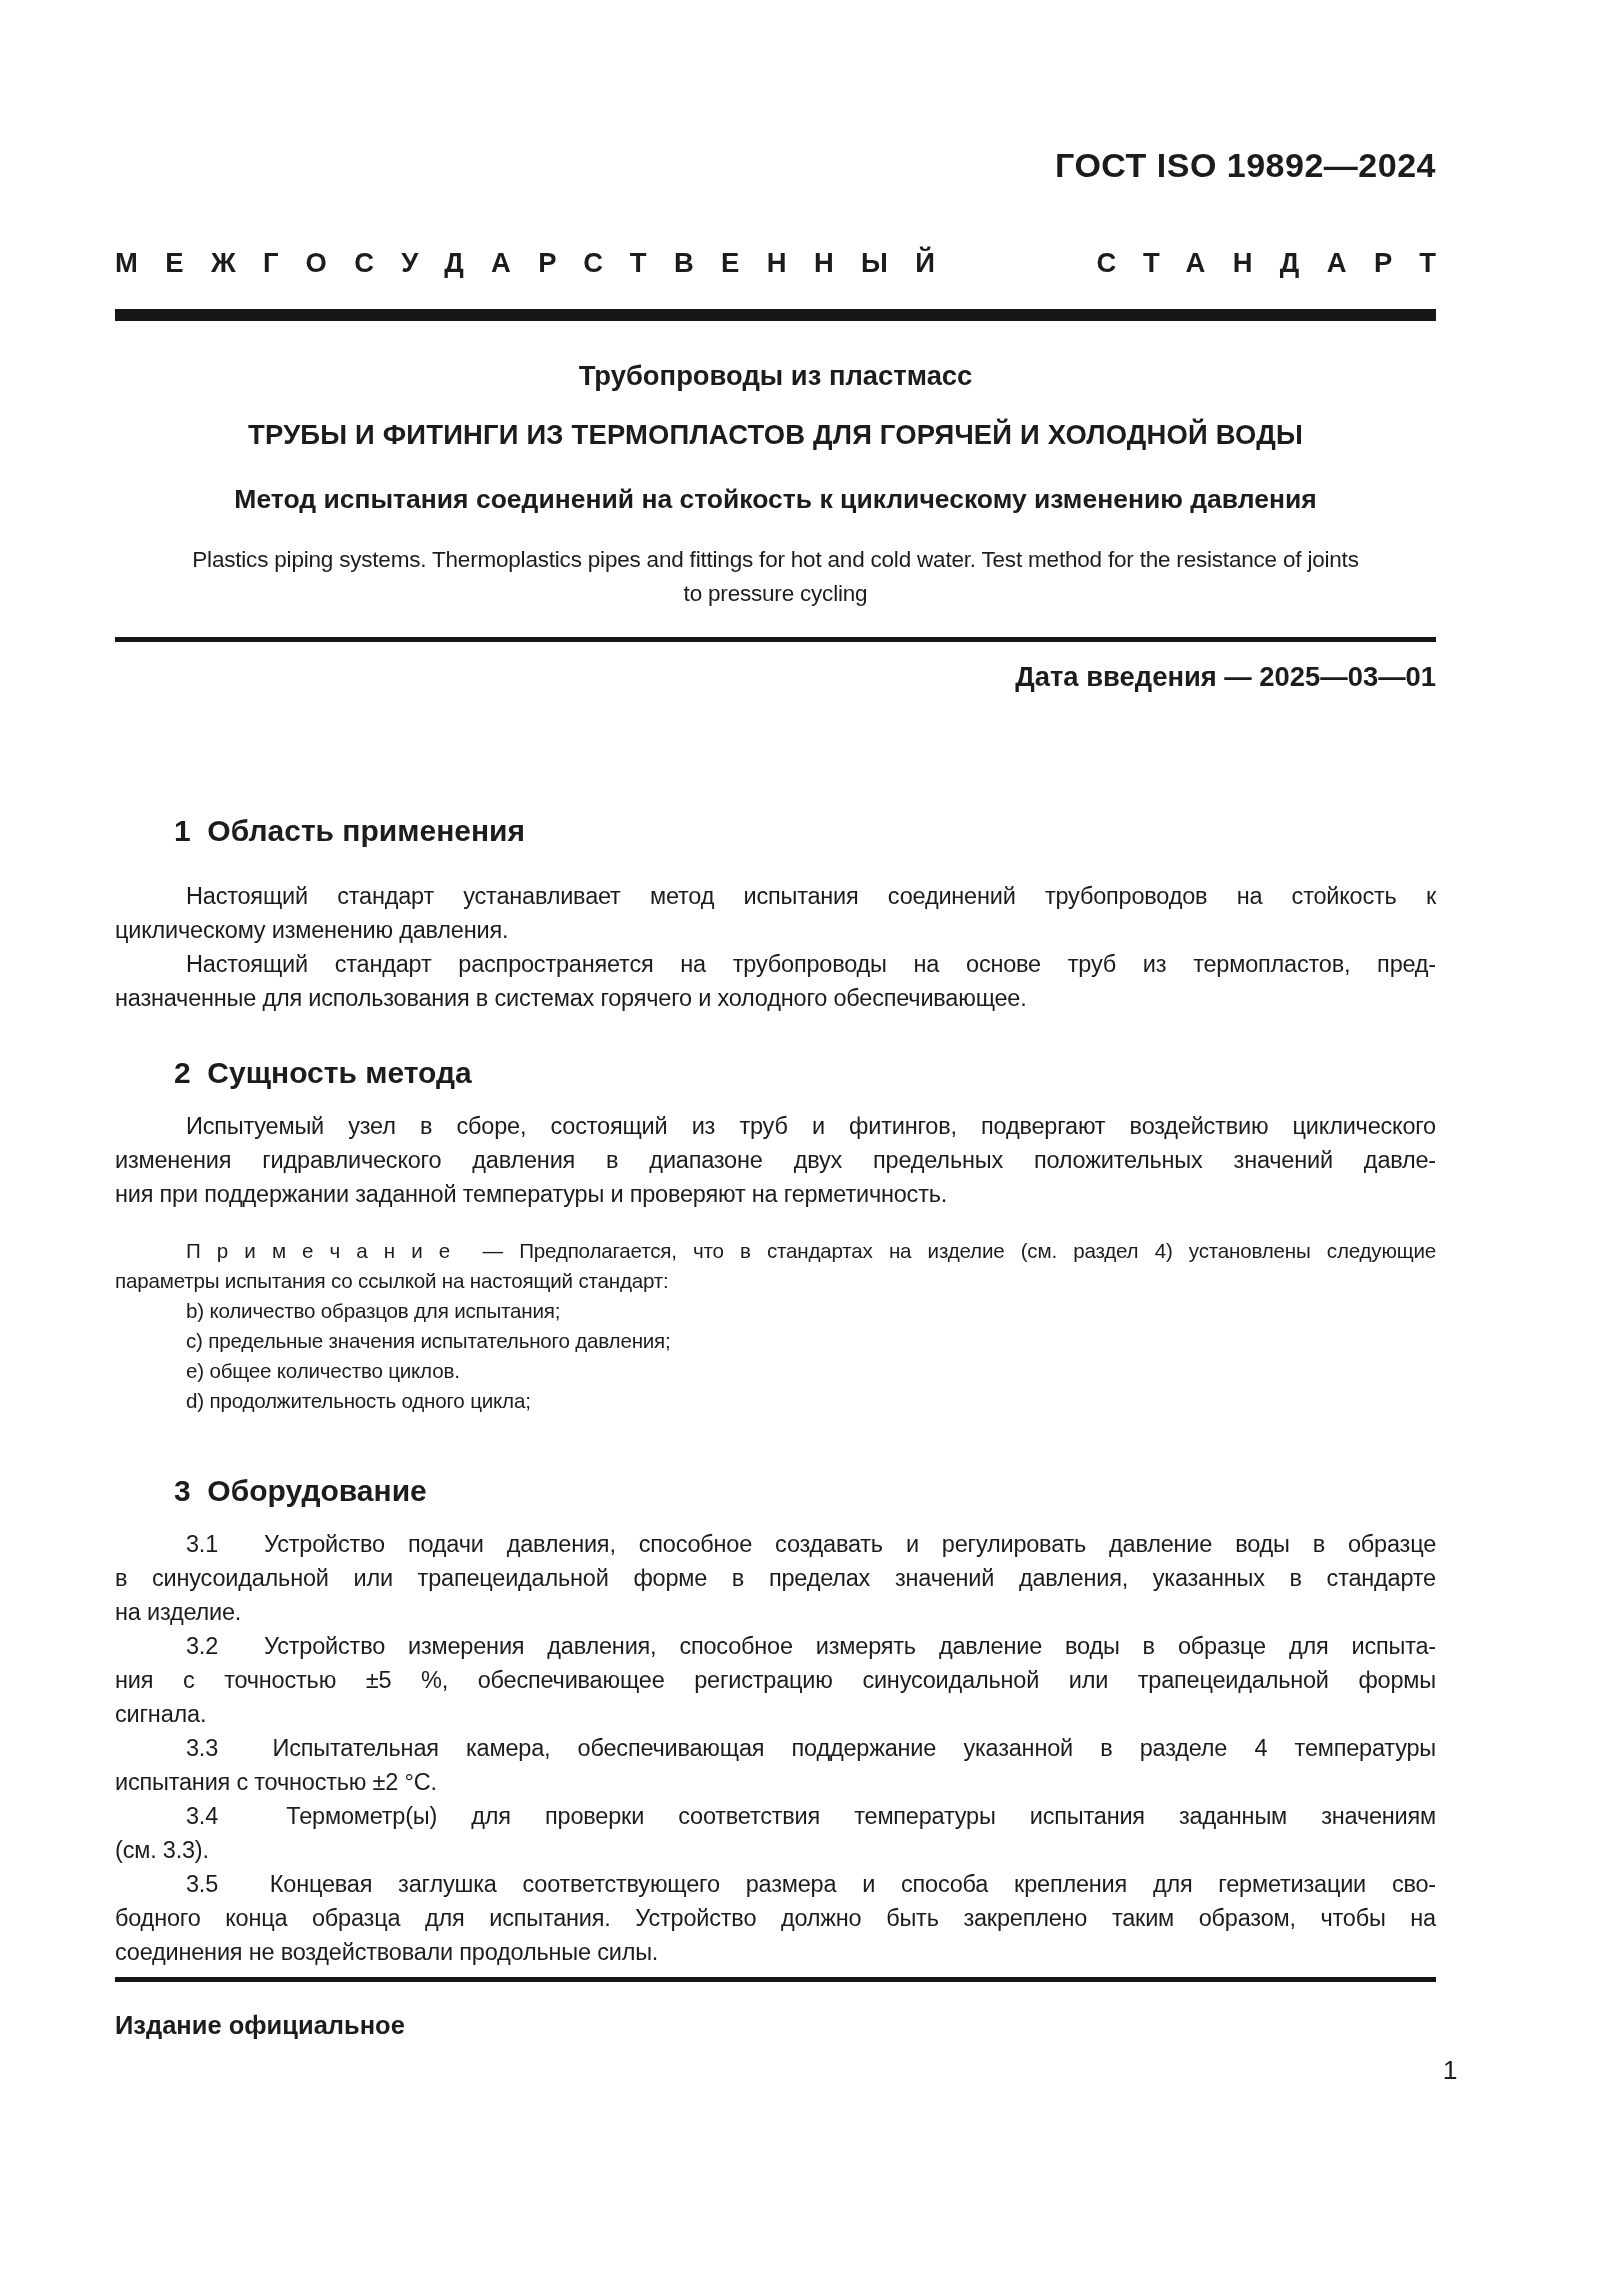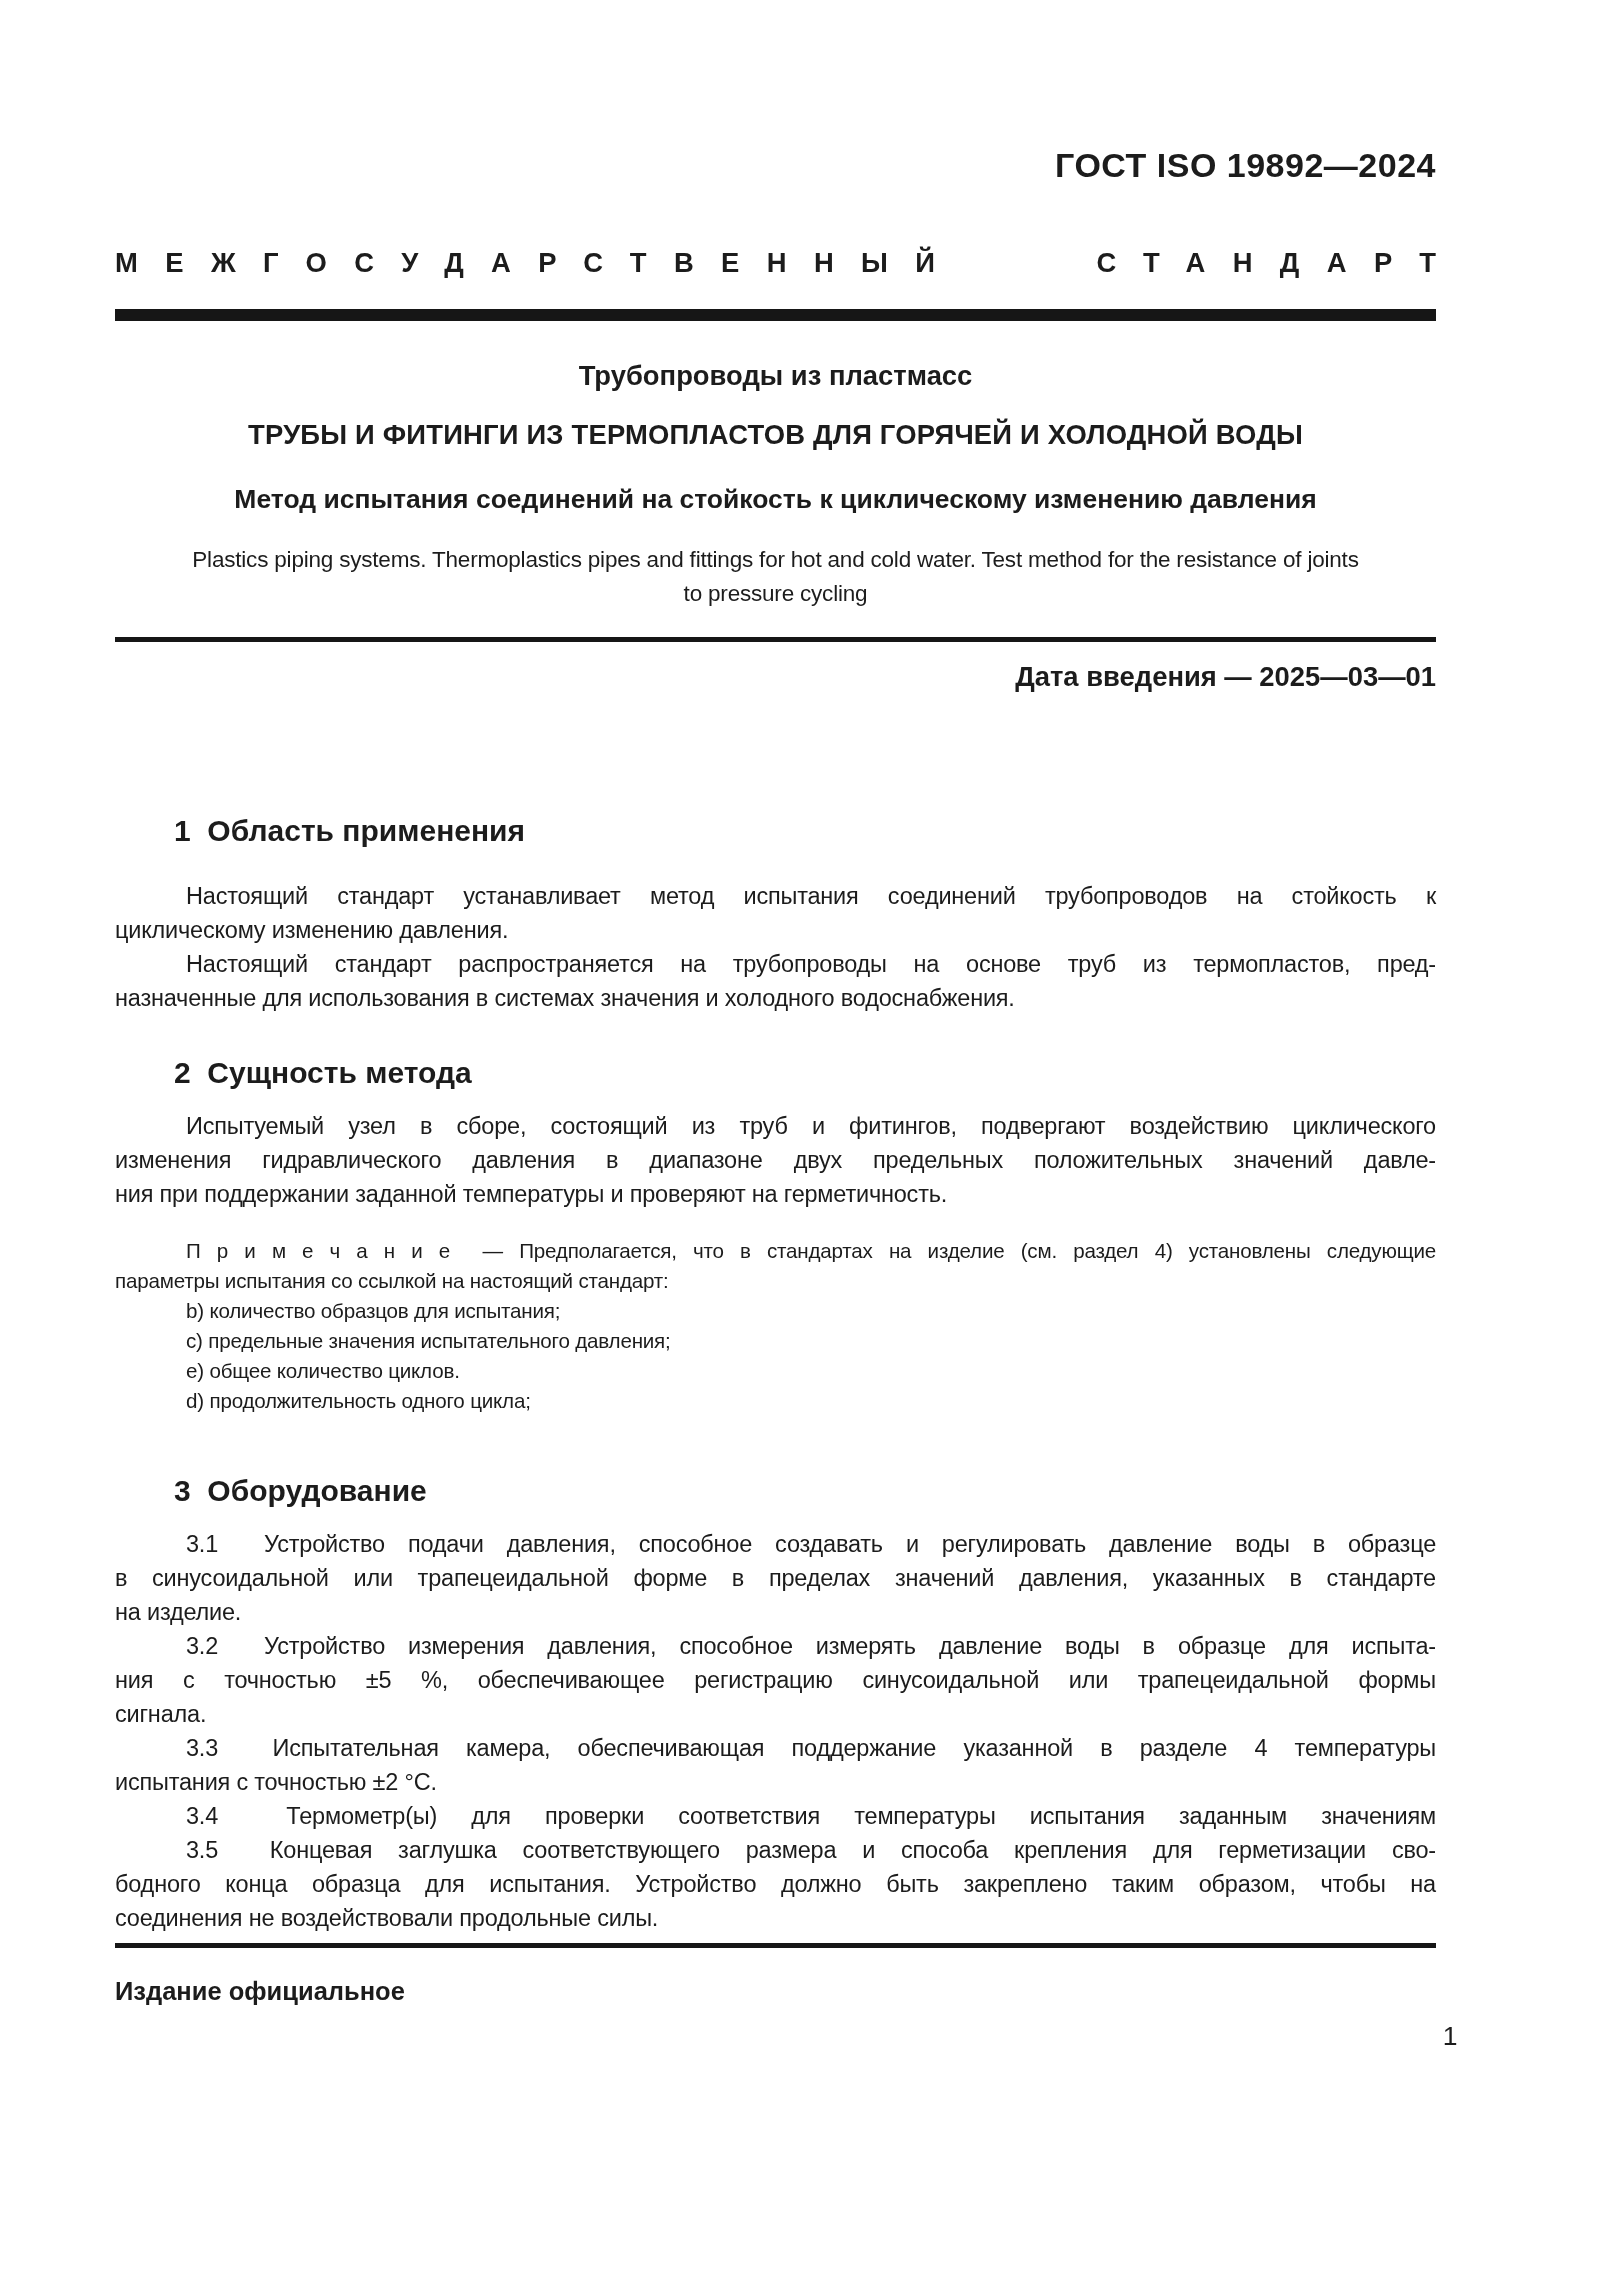--- a/index.html
+++ b/index.html
@@ -91,21 +91,21 @@
 
     <div class="rule1"></div>
 
     <div class="date">Дата введения — 2025—03—01</div>
 
     <div class="heading mt-s1">1&nbsp; Область применения</div>
     <div class="body-block">
       <div class="bl jl ind">Настоящий стандарт устанавливает метод испытания соединений трубопроводов на стойкость к</div>
       <div class="bl">циклическому изменению давления.</div>
       <div class="bl jl ind">Настоящий стандарт распространяется на трубопроводы на основе труб из термопластов, пред-</div>
-      <div class="bl">назначенные для использования в системах значения и холодного водоснабжения.</div>
+      <div class="bl">назначенные для использования в системах горячего и холодного обеспечивающее.</div>
     </div>
 
     <div class="heading mt-s2">2&nbsp; Сущность метода</div>
     <div class="body-block2">
       <div class="bl jl ind">Испытуемый узел в сборе, состоящий из труб и фитингов, подвергают воздействию циклического</div>
       <div class="bl jl">изменения гидравлического давления в диапазоне двух предельных положительных значений давле-</div>
       <div class="bl">ния при поддержании заданной температуры и проверяют на герметичность.</div>
     </div>
     <div class="note">
       <div class="nl jl ind">П р и м е ч а н и е&nbsp; — Предполагается, что в стандартах на изделие (см. раздел 4) установлены следующие</div>
@@ -123,20 +123,21 @@
       <div class="bl">на изделие.</div>
 
       <div class="bl jl ind">3.2&nbsp; Устройство измерения давления, способное измерять давление воды в образце для испыта-</div>
       <div class="bl jl">ния с точностью ±5 %, обеспечивающее регистрацию синусоидальной или трапецеидальной формы</div>
       <div class="bl">сигнала.</div>
 
       <div class="bl jl ind">3.3&nbsp; Испытательная камера, обеспечивающая поддержание указанной в разделе 4 температуры</div>
       <div class="bl">испытания с точностью ±2 °C.</div>
 
       <div class="bl jl ind">3.4&nbsp; Термометр(ы) для проверки соответствия температуры испытания заданным значениям</div>
+      <div class="bl">(см. 3.3).</div>
 
       <div class="bl jl ind">3.5&nbsp; Концевая заглушка соответствующего размера и способа крепления для герметизации сво-</div>
       <div class="bl jl">бодного конца образца для испытания. Устройство должно быть закреплено таким образом, чтобы на</div>
       <div class="bl">соединения не воздействовали продольные силы.</div>
     </div>
 
     <div class="rule2"></div>
     <div class="edition">Издание официальное</div>
     <div class="pagenum">1</div>
 

